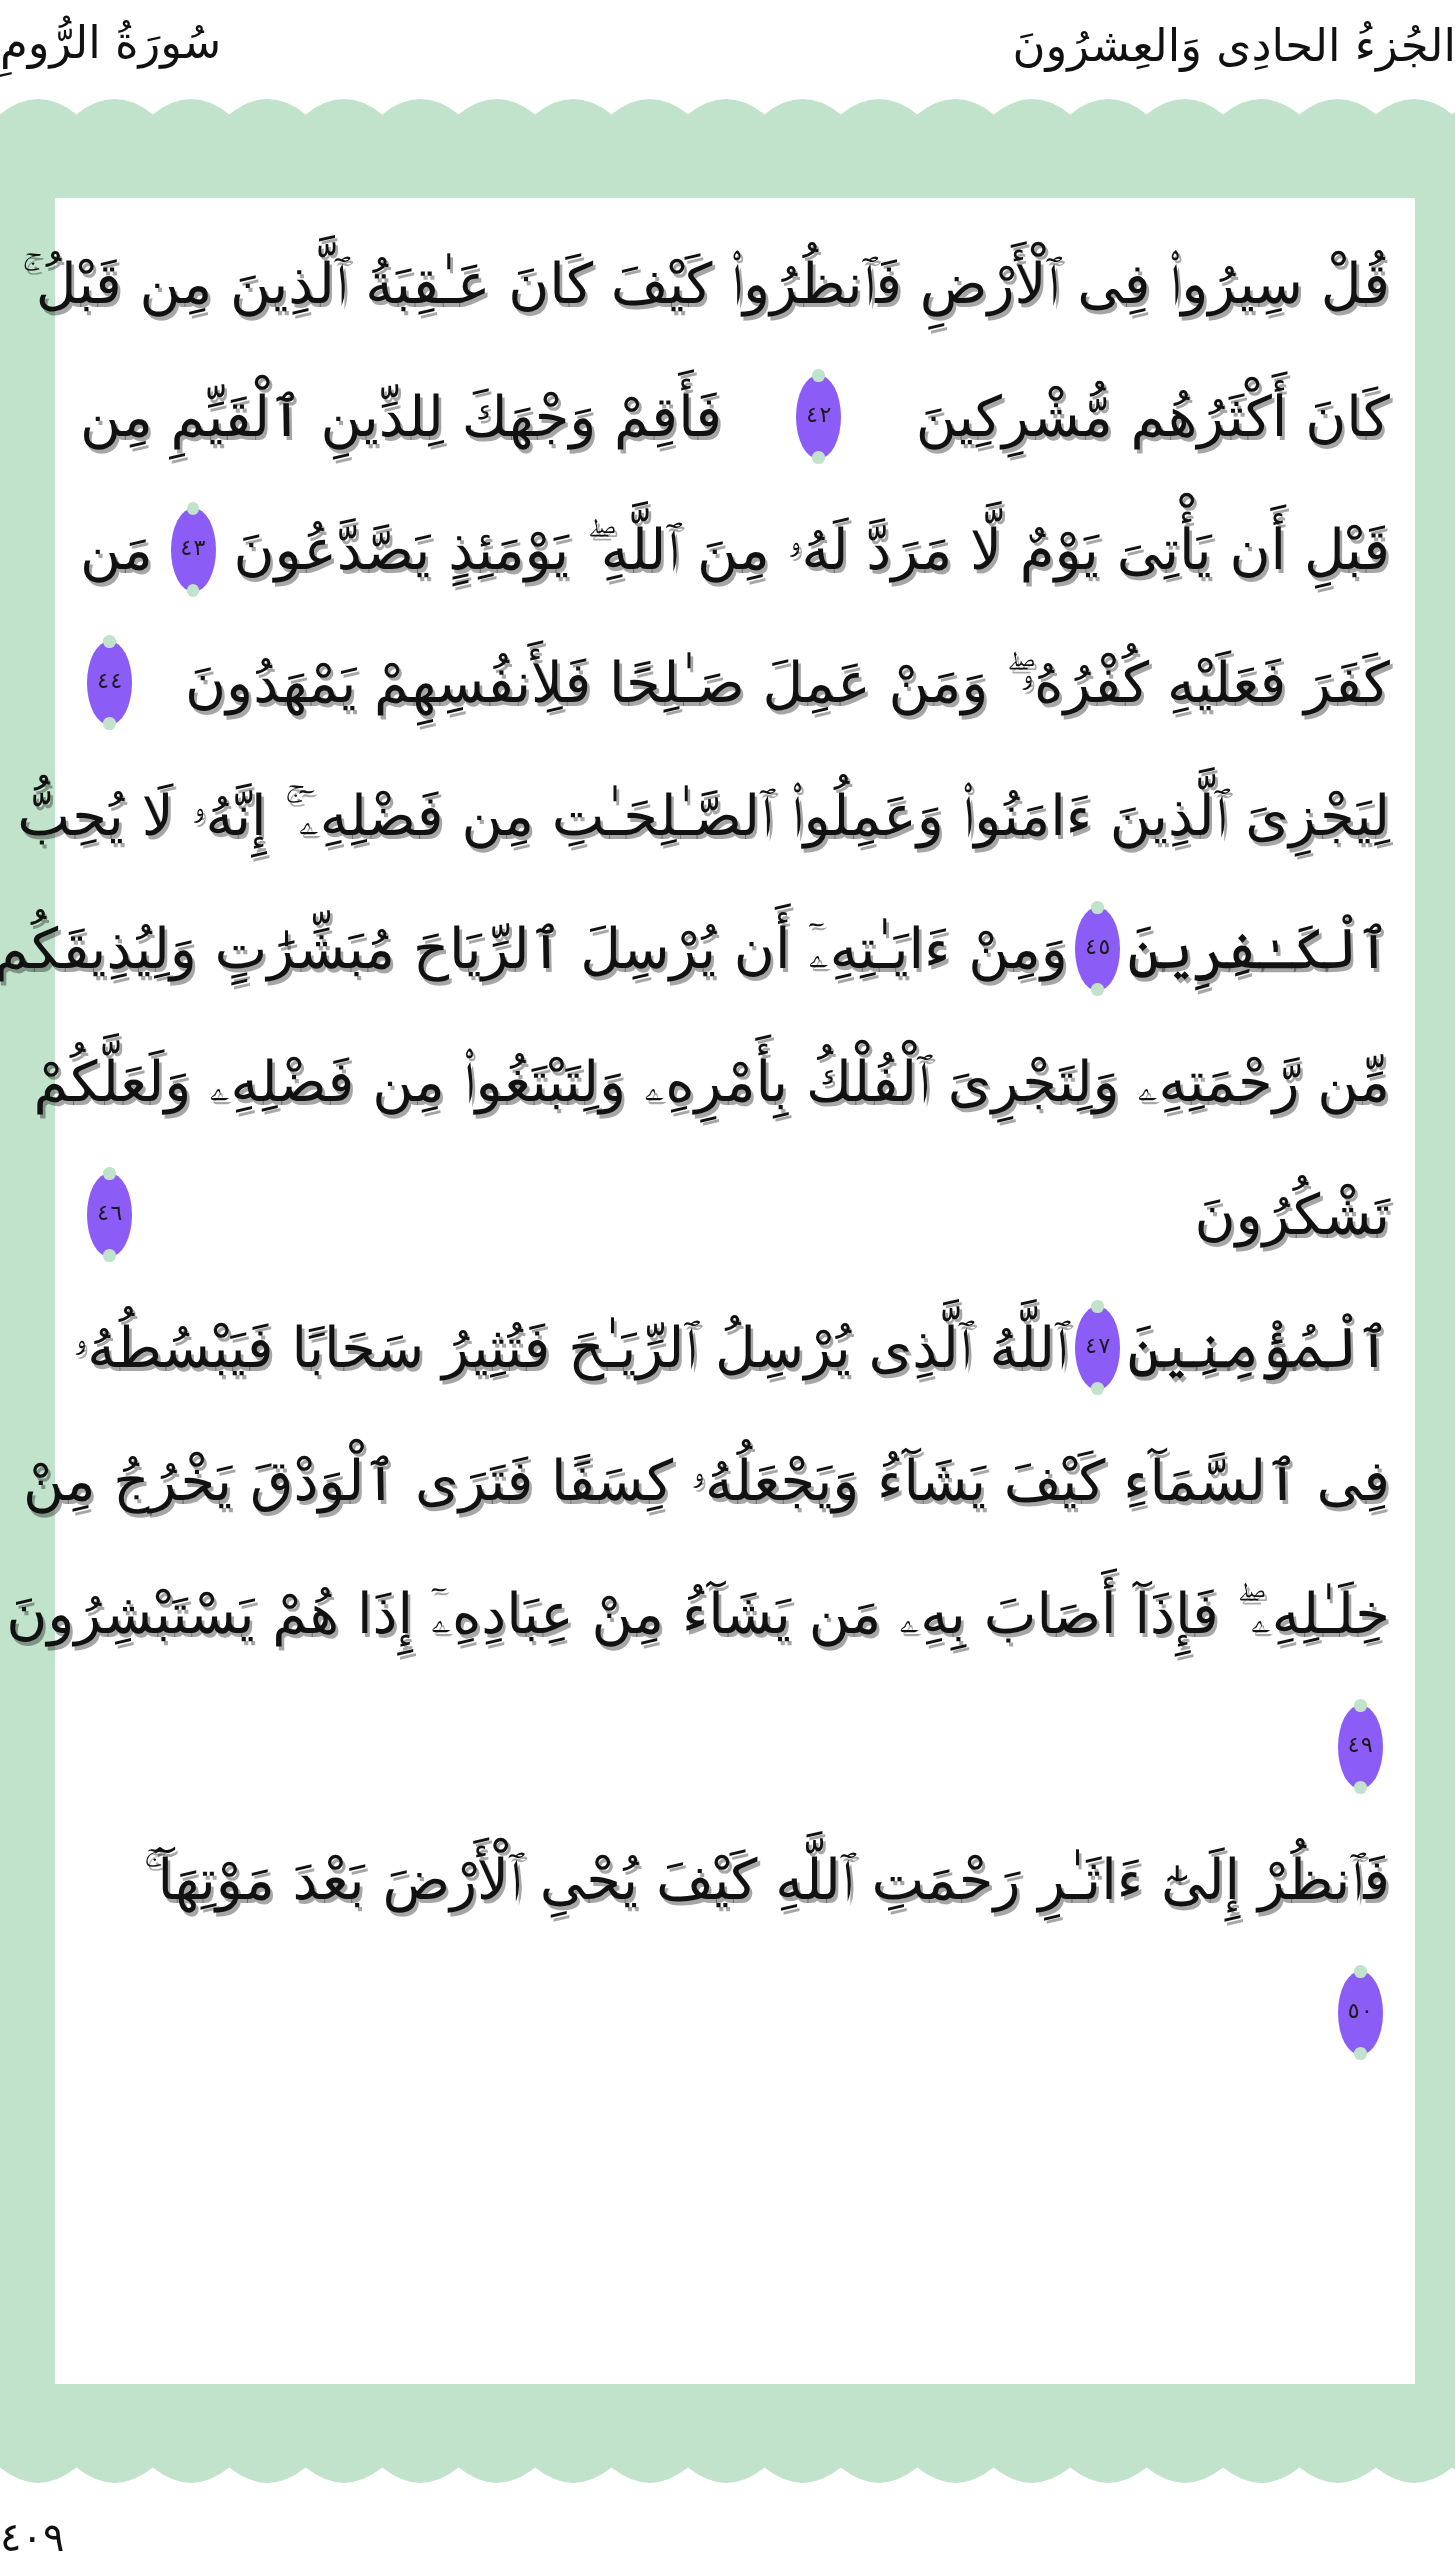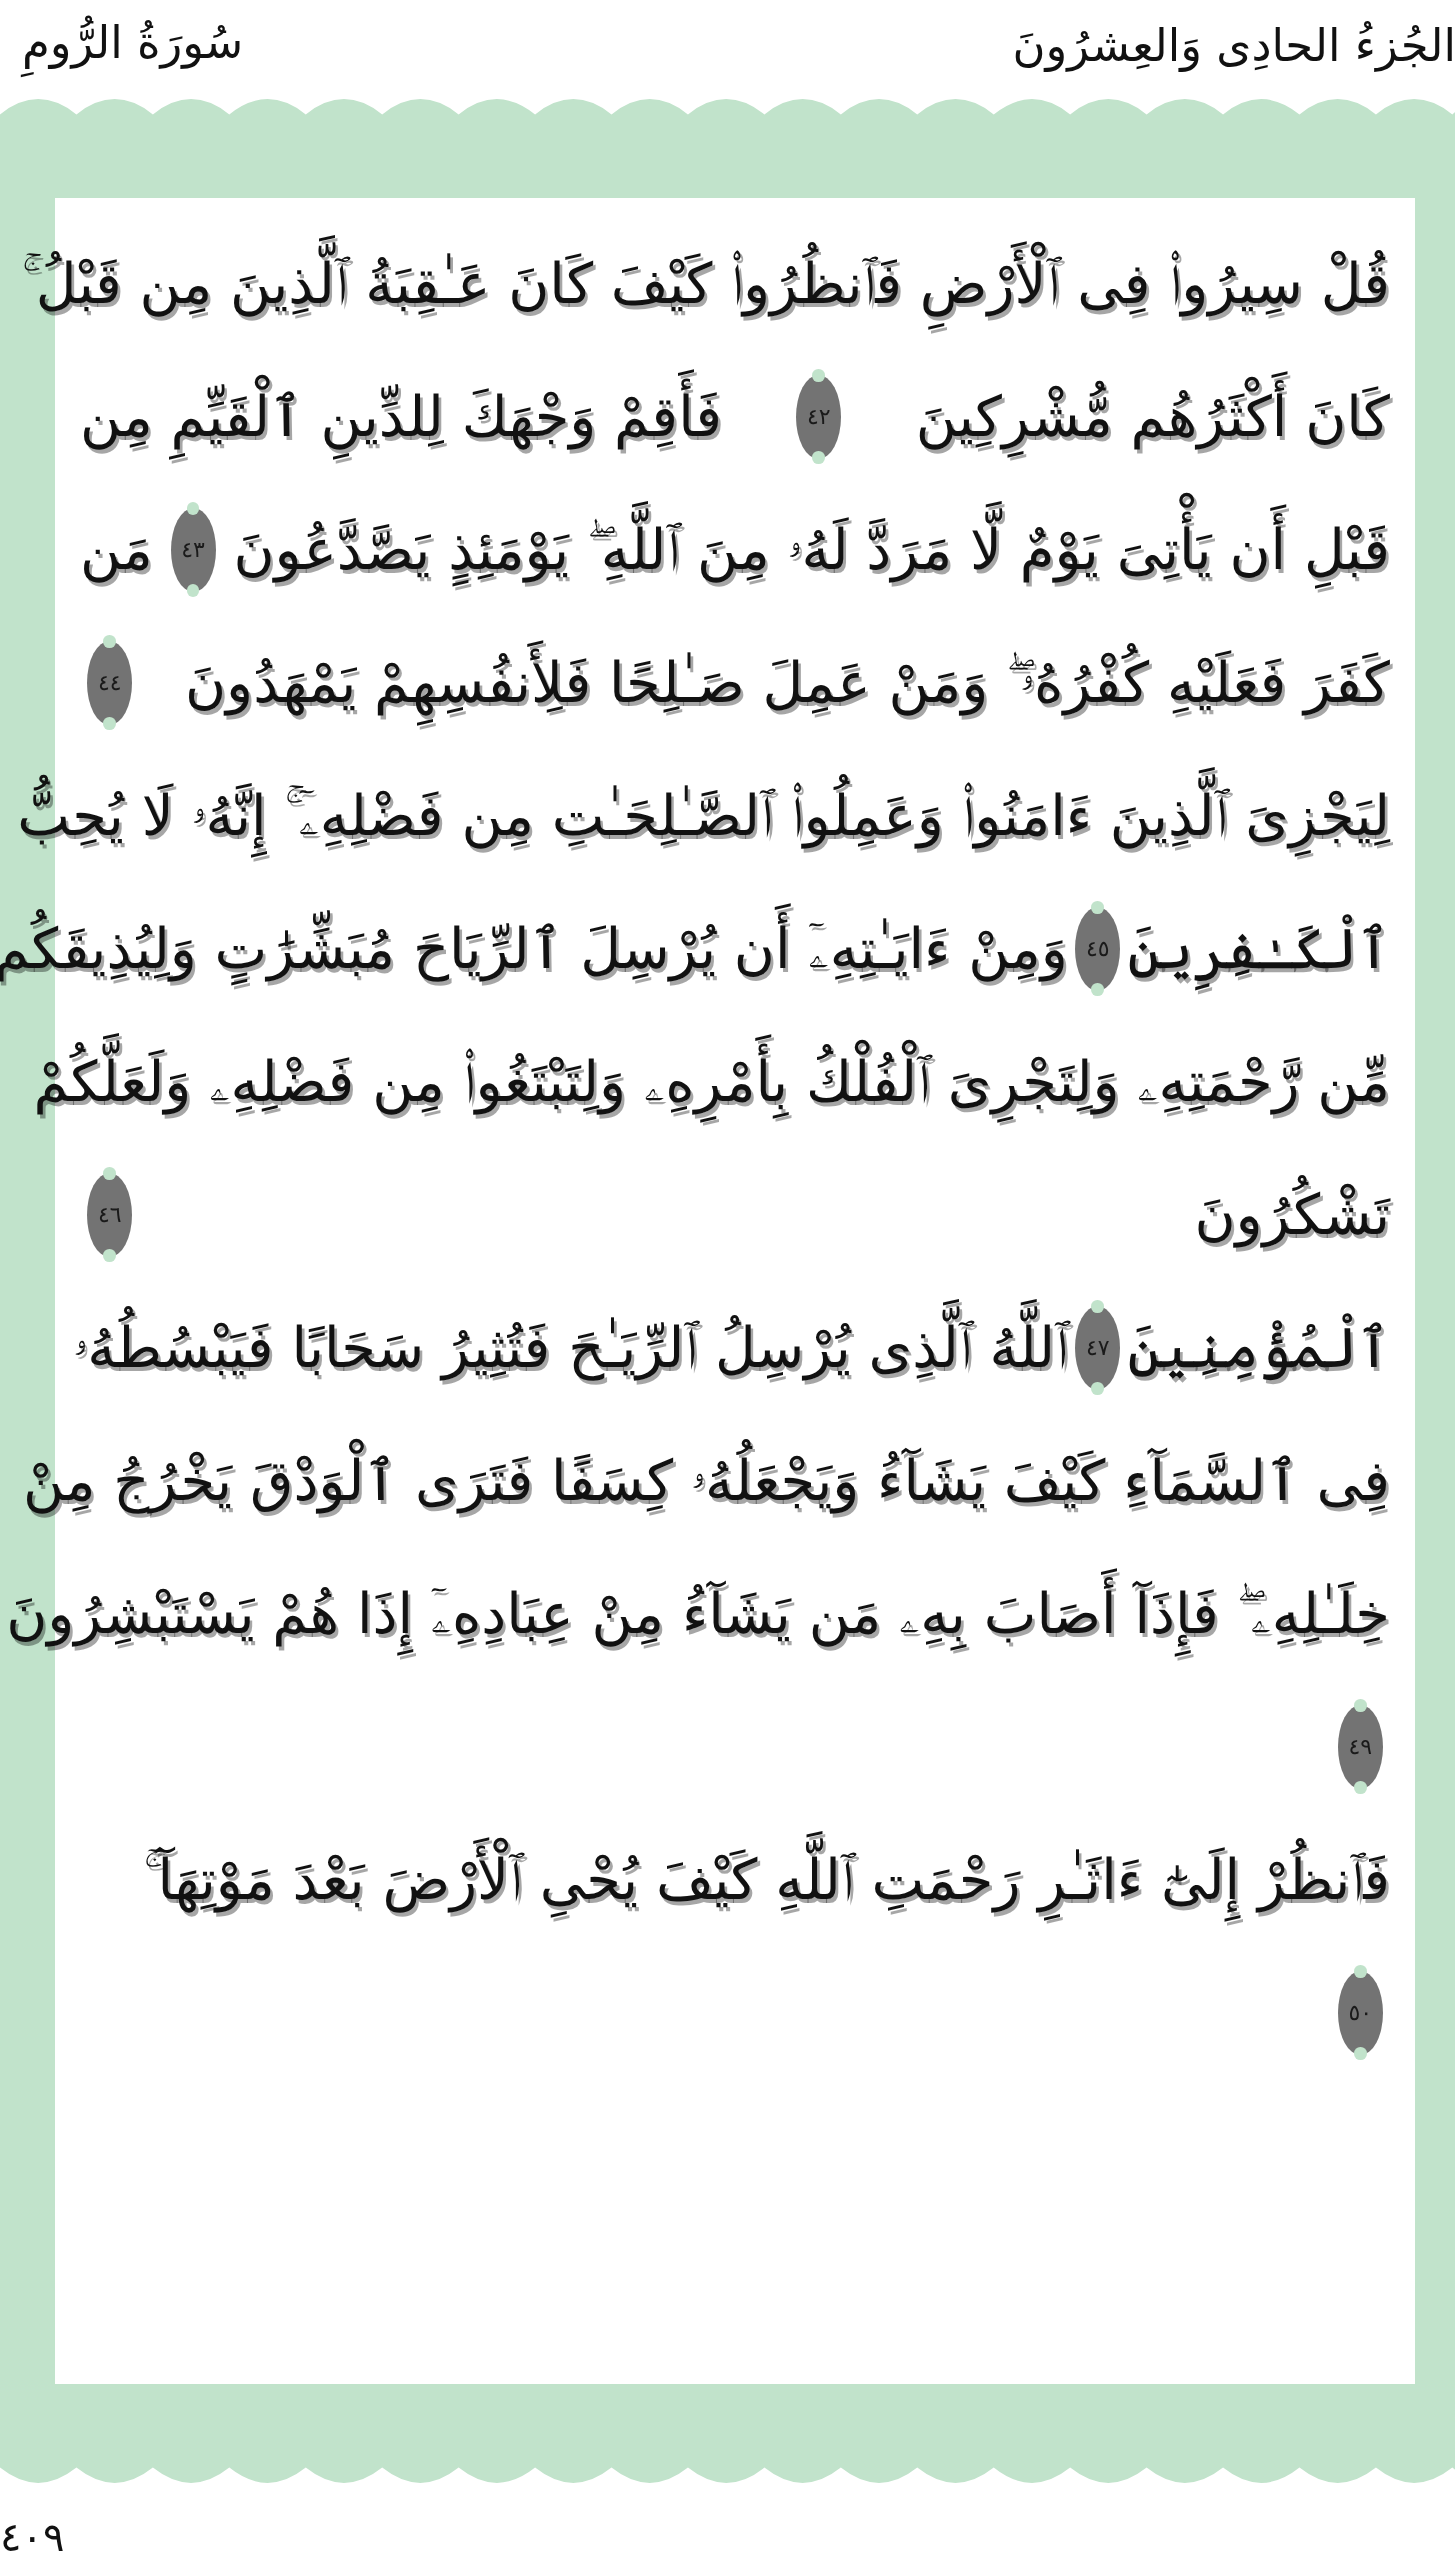--- a/index.html
+++ b/index.html
@@ -11,21 +11,20 @@
     position: absolute; top: 0; left: 0; width: 1456px; height: 91px;
     direction: rtl;
   }
   .header .juz {
     position: absolute; right: 0; top: 9px; font-size: 45px; line-height: 73px;
     white-space: nowrap;
   }
   .header .surah {
     position: absolute; left: 0; top: 5.5px; font-size: 45px; line-height: 73px;
     white-space: nowrap;
-    padding-left: 22px;
   }
   .frame {
     position: absolute; left: 0; top: 123px; width: 1456px; height: 2334px;
     background: #c1e3cb;
   }
   .scallop {
     position: absolute; left: 0; width: 1456px; height: 36px;
   }
   .scallop.top { top: 91px; }
   .scallop.bottom { top: 2455px; }
@@ -41,22 +40,22 @@
     height: 133px; display: flex; align-items: center;
     justify-content: space-between; direction: rtl;
     font-family: "DejaVu Serif", serif; font-size: 56px; line-height: 1;
     white-space: nowrap;
     text-shadow: 2.7px 3.6px 0 rgba(0,0,0,0.35);
   }
   .line .seg { display: inline-block; }
   .marker {
     display: inline-flex; align-items: center; justify-content: center;
     width: 45px; height: 84px; border-radius: 50% / 50%;
-    background: #737373; position: relative;
-    font-family: Liberation Sans, sans-serif; font-size: 22px; color: #1a1a1a;
+    background: #8b5cf6; position: relative;
+    font-family: Liberation Mono, monospace; font-size: 22px; color: #1a1a1a;
     text-shadow: none; margin: 0 7.3px; flex: 0 0 auto;
   }
   .marker::before, .marker::after {
     content: ""; position: absolute; left: 50%; width: 12.7px; height: 12.7px;
     margin-left: -6.4px; background: #c1e3cb; border-radius: 50%;
   }
   .marker::before { top: -5.5px; }
   .marker::after { bottom: -5.5px; }
   .page-number {
     position: absolute; left: 0; width: 1456px; top: 2511px; text-align: left;

